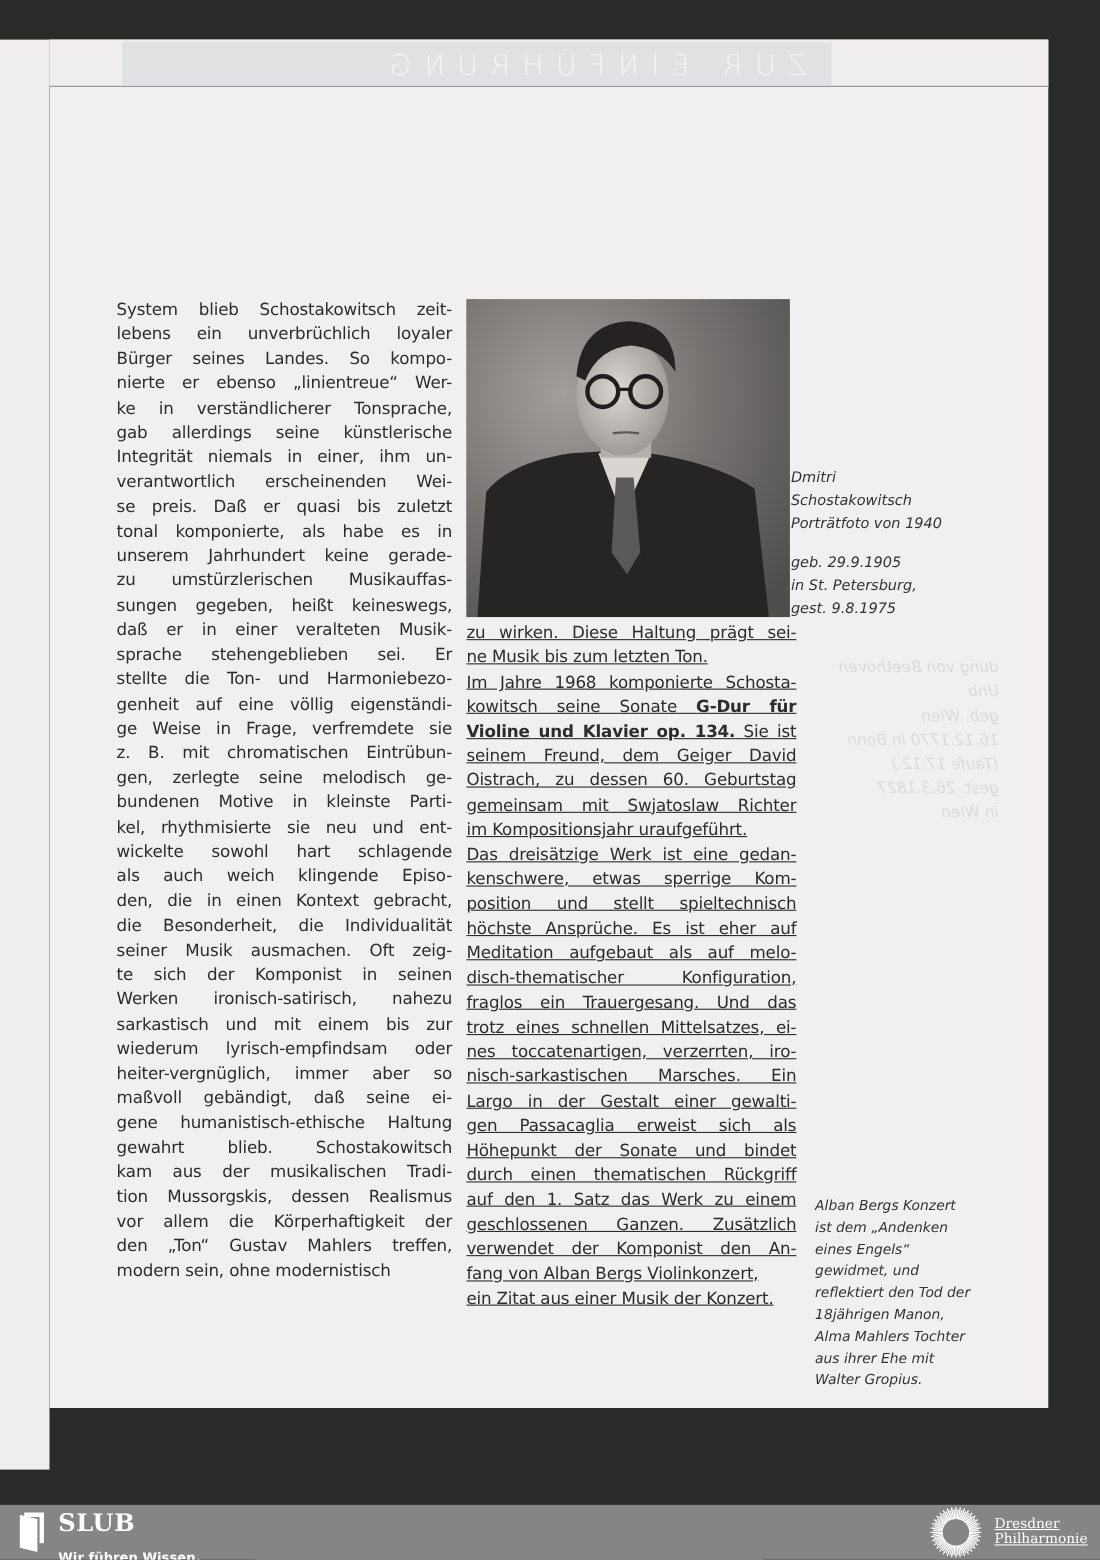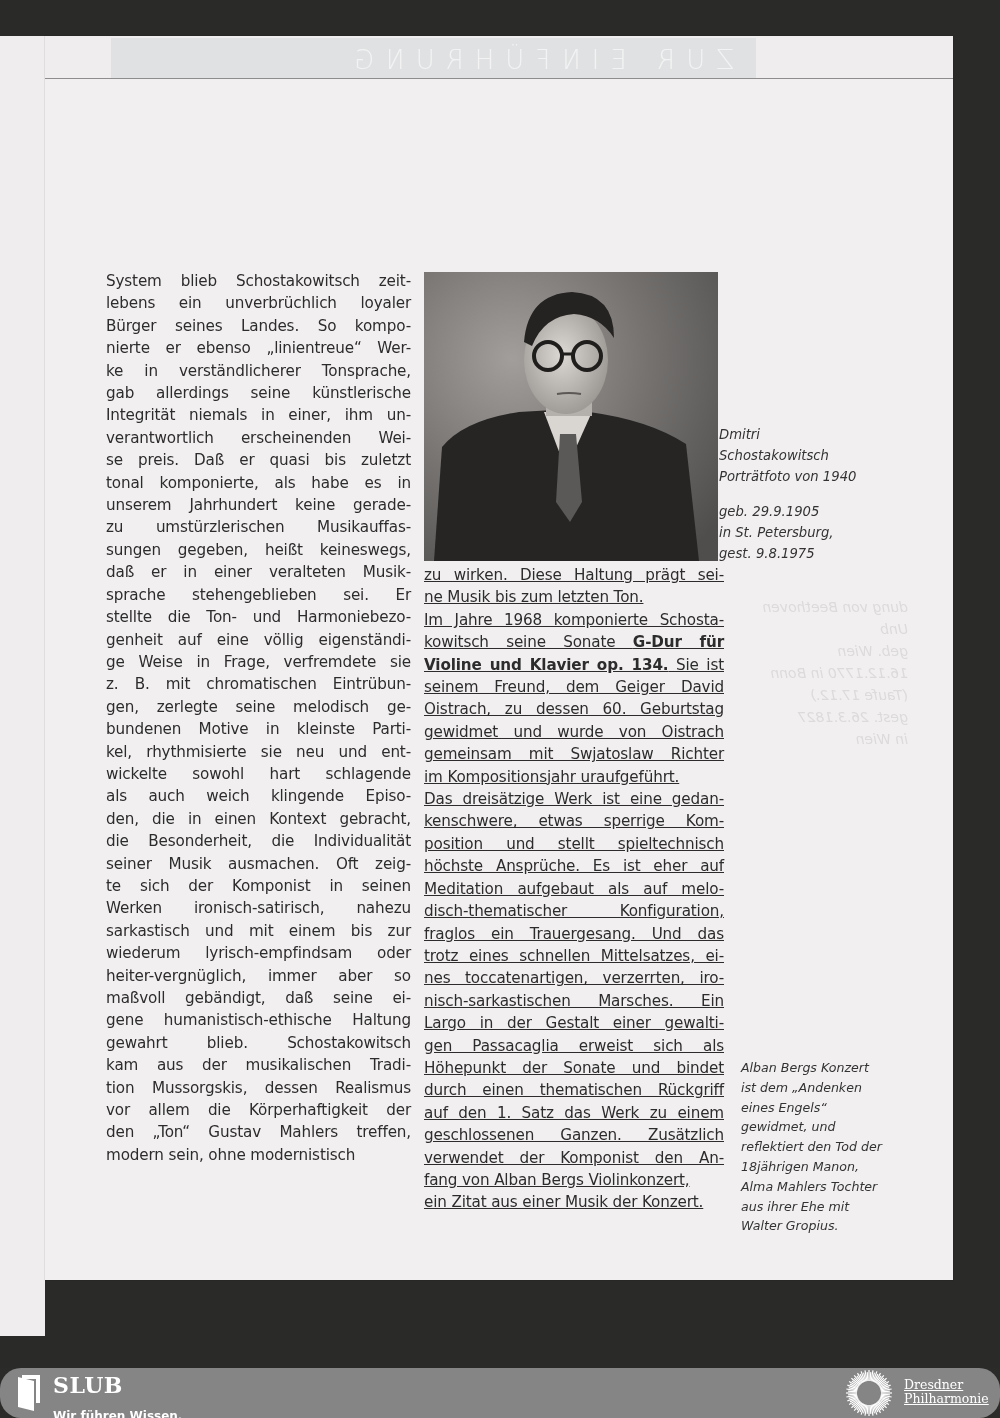--- a/index.html
+++ b/index.html
@@ -57,26 +57,25 @@
     .photo svg { display: block; }
     .ghost {
       position: absolute; left: 663px; top: 560px; width: 200px;
       font-size: 14px; line-height: 22px; color: #dcdadb; font-style: italic;
     }
     .caption {
       position: absolute; font-size: 13.2px; line-height: 21px; color: #333;
       font-style: italic; font-family: "DejaVu Sans", sans-serif;
     }
     .cap1 { left: 674px; top: 388px; width: 170px; }
-    .cap2 { left: 696px; top: 1022px; width: 170px; line-height: 19.8px; font-size: 12.6px; }
+    .cap2 { left: 696px; top: 1050px; width: 170px; line-height: 19.8px; font-size: 12.6px; }
     .gap { display: block; height: 14px; }
     .footer {
       position: absolute; left: 0; top: 1368px; width: 1000px; height: 50px;
       background: #858585;
-      border-radius: 21px;
     }
     .slub-icon { position: absolute; left: 14px; top: 5px; }
     .slub-name {
       position: absolute; left: 53px; top: 4px;
       font-family: "DejaVu Serif", serif; font-weight: bold; font-size: 22px;
       color: #ffffff; letter-spacing: 0.5px;
     }
     .slub-tag {
       position: absolute; left: 53px; top: 41px;
       font-family: "DejaVu Sans", sans-serif; font-size: 12px; font-weight: bold; color: #fff;
@@ -190,21 +189,20 @@
 
   <div class="col col-mid">
     <span class="line">zu wirken. Diese Haltung prägt sei-</span>
     <span class="line last">ne Musik bis zum letzten Ton.</span>
     <span class="line">Im Jahre 1968 komponierte Schosta-</span>
     <span class="line"><span>kowitsch seine Sonate </span><span class="bold">G-Dur für</span></span>
     <span class="line"><span class="bold">Violine und Klavier op. 134.</span><span> Sie ist</span></span>
     <div id="midrest">
         <span class="line">seinem Freund, dem Geiger David</span>
         <span class="line">Oistrach, zu dessen 60. Geburtstag</span>
-        <span class="line">gewidmet und wurde von Oistrach</span>
         <span class="line">gemeinsam mit Swjatoslaw Richter</span>
         <span class="line last">im Kompositionsjahr uraufgeführt.</span>
         <span class="line">Das dreisätzige Werk ist eine gedan-</span>
         <span class="line">kenschwere, etwas sperrige Kom-</span>
         <span class="line">position und stellt spieltechnisch</span>
         <span class="line">höchste Ansprüche. Es ist eher auf</span>
         <span class="line">Meditation aufgebaut als auf melo-</span>
         <span class="line">disch-thematischer Konfiguration,</span>
         <span class="line">fraglos ein Trauergesang. Und das</span>
         <span class="line">trotz eines schnellen Mittelsatzes, ei-</span>

